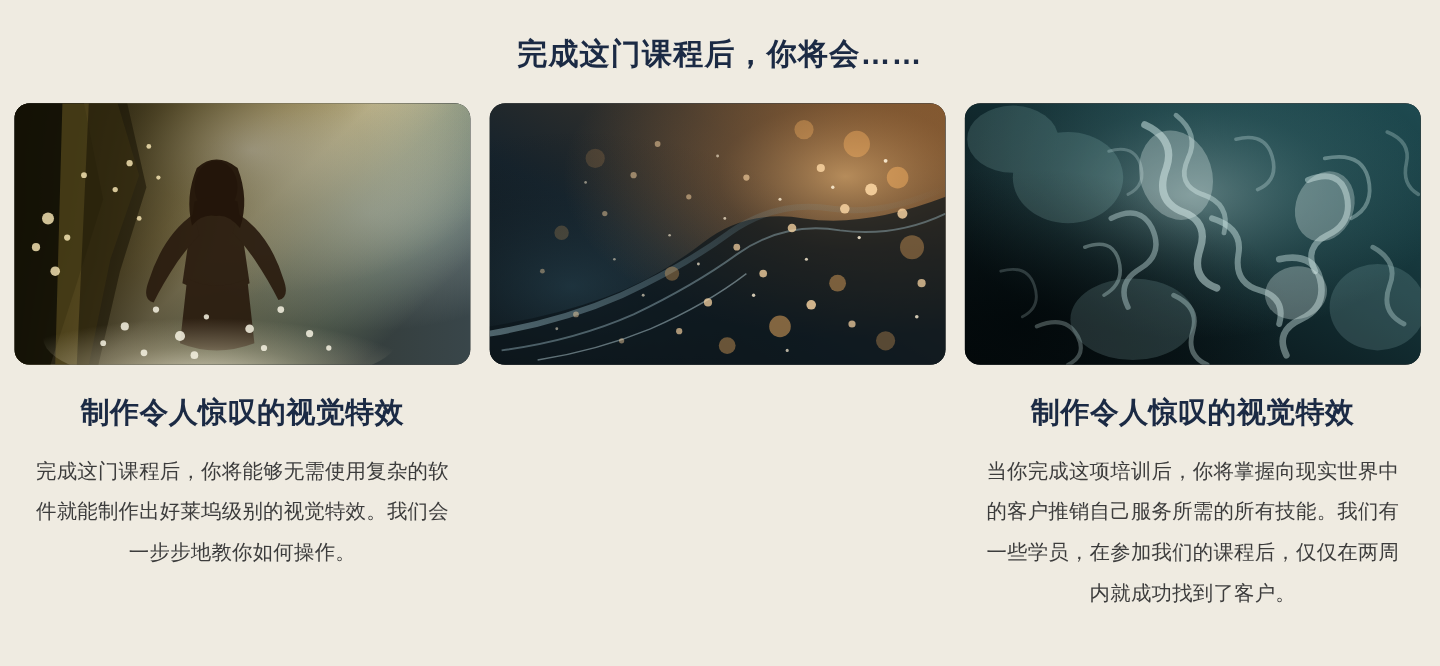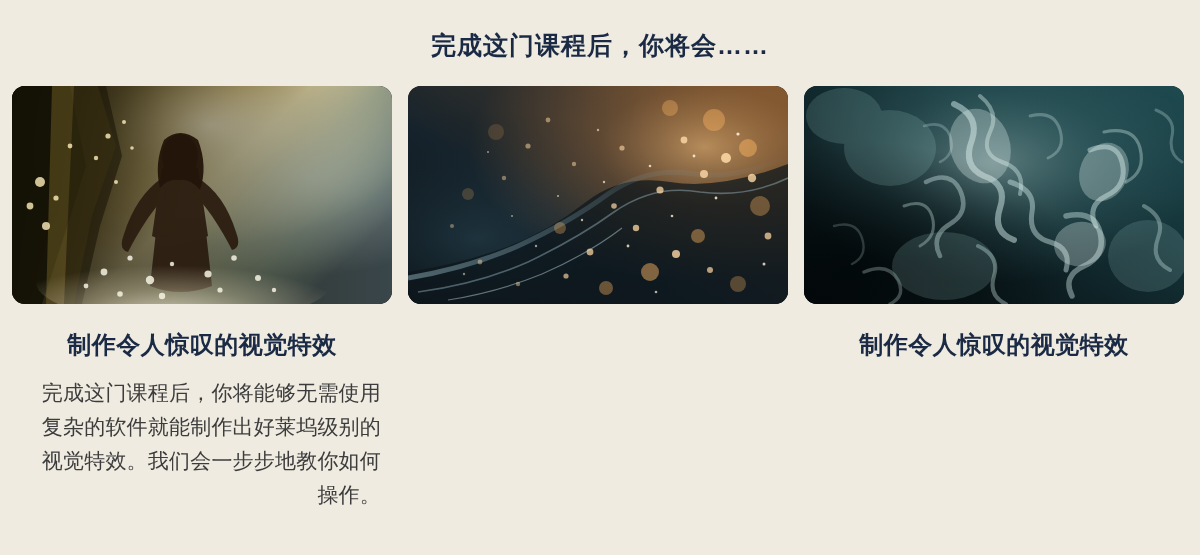--- a/index.html
+++ b/index.html
@@ -70,24 +70,24 @@
     color: #1b2a44;
     text-align: center;
     letter-spacing: 0.5px;
     line-height: 30px;
   }
 
   .card-body {
     margin: 0;
     padding-top: 16px;
     width: 358px;
-    font-size: 21px;
+    font-size: 17px;
     line-height: 34px;
     color: #3c3c3c;
-    text-align: right;
+    text-align: center;
     letter-spacing: 0.2px;
   }
 </style>
 </head>
 <body>
 
 <div class="page">
 
   <h2 class="section-title">完成这门课程后，你将会……</h2>
 
@@ -321,16 +321,17 @@
           </g>
           <g fill="#9ecfcd" opacity="0.18">
             <ellipse cx="86" cy="62" rx="46" ry="38"></ellipse>
             <ellipse cx="140" cy="180" rx="52" ry="34"></ellipse>
             <ellipse cx="344" cy="170" rx="40" ry="36"></ellipse>
             <ellipse cx="40" cy="30" rx="38" ry="28"></ellipse>
           </g>
         </svg>
       </div>
       <h3 class="card-title">制作令人惊叹的视觉特效</h3>
+      <p class="card-body">当你完成这项培训后，你将掌握向现实世界中的客户推销自己服务所需的所有技能。我们有一些学员，在参加我们的课程后，仅仅在两周内就成功找到了客户。</p>
     </div>
 
   </div>
 </div>
 
 </body></html>

